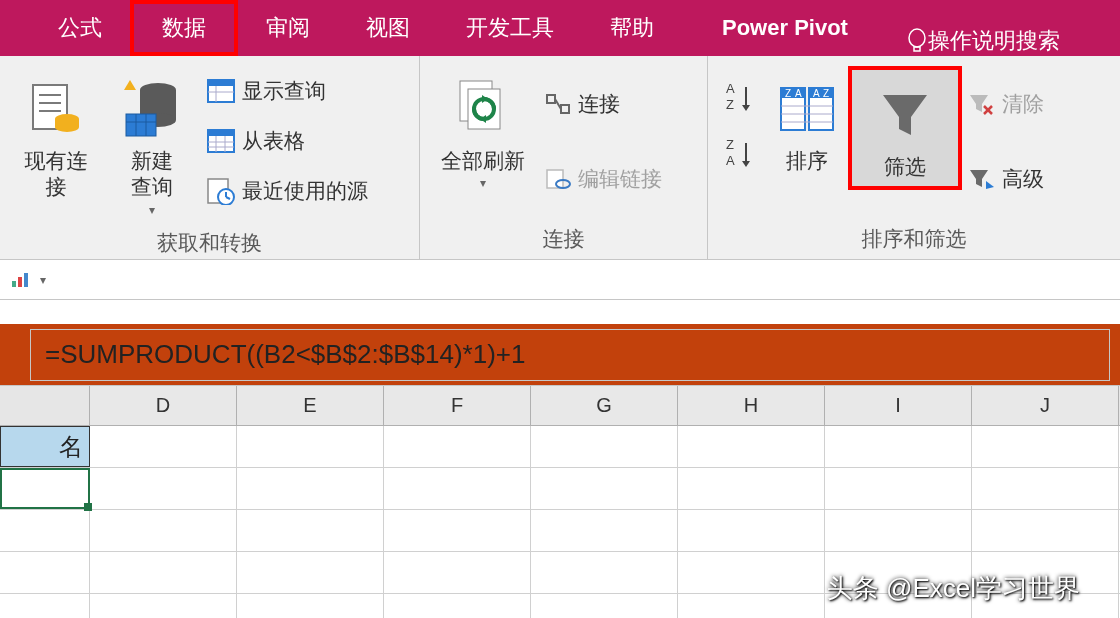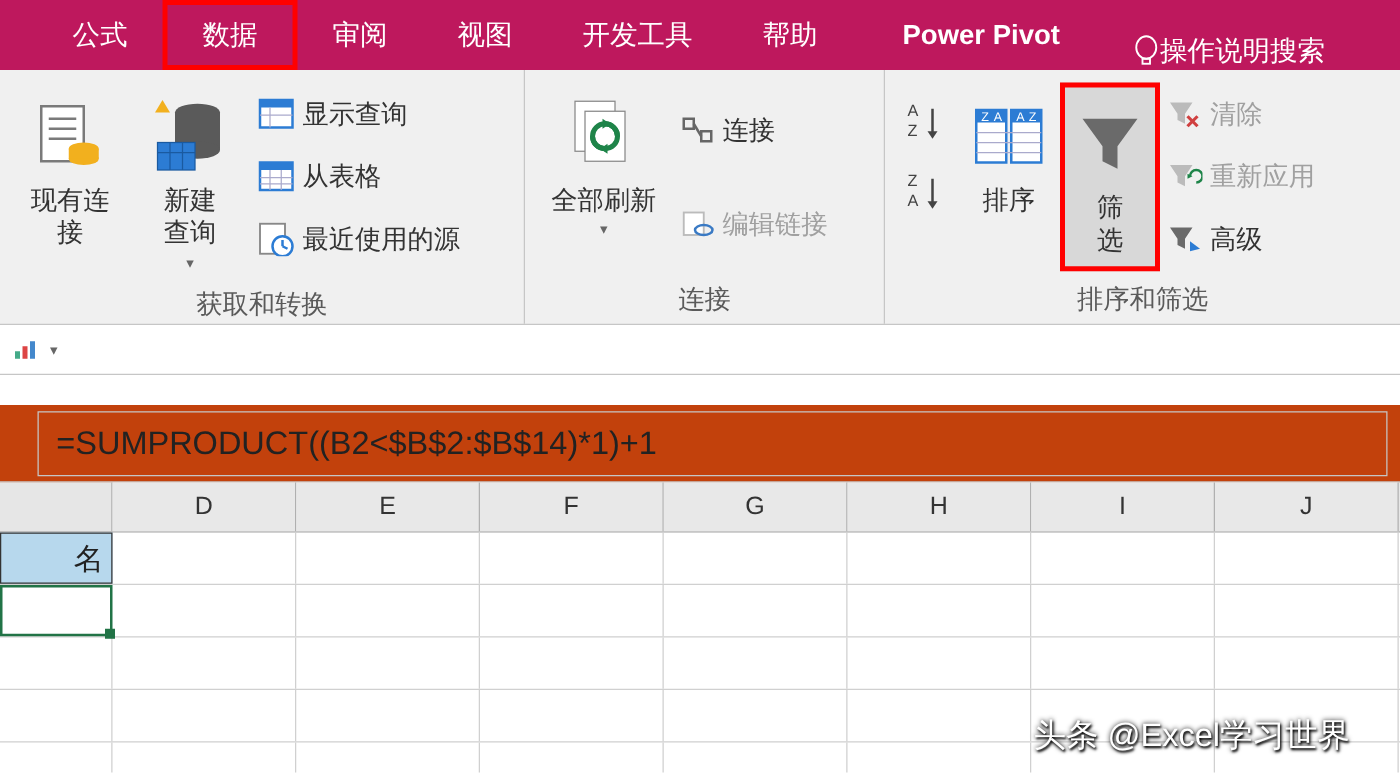--- a/index.html
+++ b/index.html
@@ -209,44 +209,36 @@
               <rect x="32" y="6" width="24" height="10" fill="#2c7cd4"></rect>
               <text x="36" y="15" font-size="10" fill="#fff">A</text>
               <text x="46" y="15" font-size="10" fill="#fff">Z</text>
               <line x1="4" y1="24" x2="56" y2="24" stroke="#aac"></line>
               <line x1="4" y1="32" x2="56" y2="32" stroke="#aac"></line>
               <line x1="4" y1="40" x2="56" y2="40" stroke="#aac"></line>
             </svg>
         </div>
         <div class="label-area">排序</div>
       </div>
-      <div class="big-button highlighted-button" style="width:80px; padding:6px 16px">
+      <div class="big-button highlighted-button" style="width:114px; padding:6px 6px">
         <div class="icon-area">
           <svg width="56" height="56" viewBox="0 0 56 56">
               <polygon points="6,8 50,8 34,30 34,48 22,42 22,30" fill="#6a6a6a"></polygon>
             </svg>
         </div>
         <div class="label-area">筛选</div>
       </div>
       <div class="small-stack">
         <div class="small-row disabled">
           <svg width="28" height="24" viewBox="0 0 28 24">
               <polygon points="2,3 20,3 14,12 14,20 8,17 8,12" fill="#bbb"></polygon>
               <line x1="16" y1="14" x2="24" y2="22" stroke="#d04040" stroke-width="2.5"></line>
               <line x1="24" y1="14" x2="16" y2="22" stroke="#d04040" stroke-width="2.5"></line>
             </svg>
           <span>清除</span>
-        </div>
-        <div class="small-row disabled">
-          <svg width="28" height="24" viewBox="0 0 28 24">
-              <polygon points="2,3 20,3 14,12 14,20 8,17 8,12" fill="#bbb"></polygon>
-              <path d="M 18 12 A 5 5 0 1 1 23 17" fill="none" stroke="#1e8449" stroke-width="2"></path>
-              <polygon points="16,10 20,12 16,14" fill="#1e8449"></polygon>
-            </svg>
-          <span>重新应用</span>
         </div>
         <div class="small-row">
           <svg width="28" height="24" viewBox="0 0 28 24">
               <polygon points="2,3 20,3 14,12 14,20 8,17 8,12" fill="#6a6a6a"></polygon>
               <polygon points="18,14 26,20 18,22" fill="#2c7cd4"></polygon>
             </svg>
           <span>高级</span>
         </div>
       </div>
     </div>

